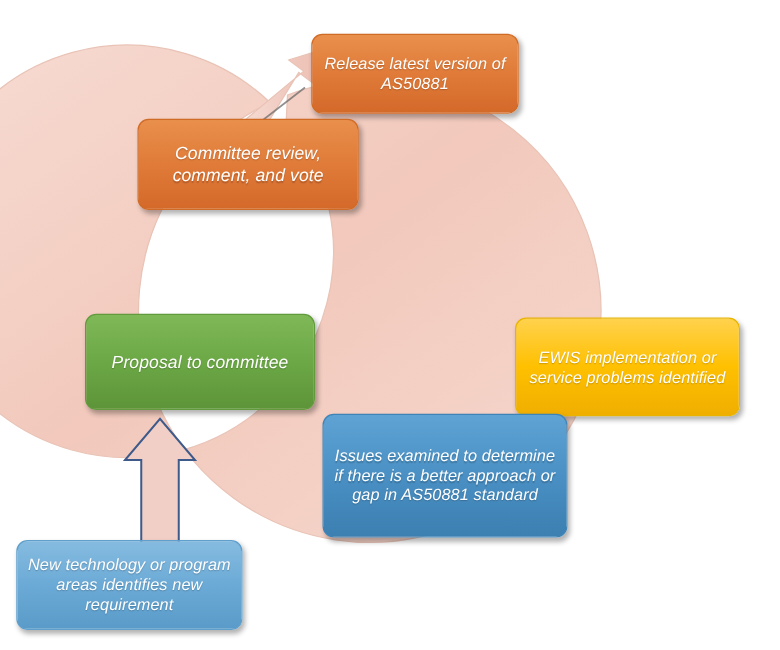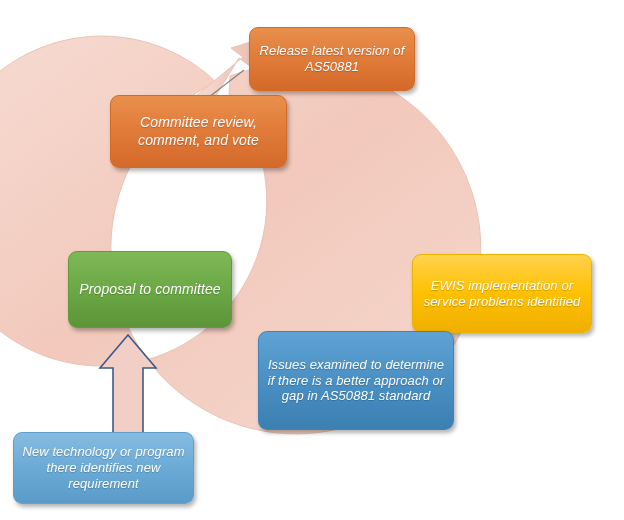--- a/index.html
+++ b/index.html
@@ -50,21 +50,21 @@
   }
   
   #n-issues{
     left:236px;top:331px;width:196px;height:99px;
     background:linear-gradient(180deg,#5fa3d4 0%,#4a90c4 50%,#3c7fb1 100%);
     border:1px solid #3f84b6;
     margin-left:22px;
   }
   
   #n-proposal{
-    left:68px;top:251px;width:164px;height:77px;
+    left:68px;top:251px;width:184px;height:77px;
     background:linear-gradient(180deg,#7fb857 0%,#6ca846 50%,#5d9439 100%);
     border:1px solid #629a3e;
     font-style:italic;
     font-size:14px;
   }
   
   #n-committee{
     left:94px;top:95px;width:177px;height:73px;
     background:linear-gradient(180deg,#e98f4c 0%,#e07b39 50%,#d4692a 100%);
     border:1px solid #d06b26;
@@ -129,16 +129,16 @@
 
   <div class="node" id="n-proposal">
     <span class="txt">Proposal to committee</span>
   </div>
 
   <div class="node" id="n-committee">
     <span class="txt">Committee review, comment, and vote</span>
   </div>
 
   <div class="node" id="n-newtech">
-    <span class="txt">New technology or program there identifies new requirement</span>
+    <span class="txt">New technology or program areas identifies new requirement</span>
   </div>
 
 </div>
 
 </body></html>

